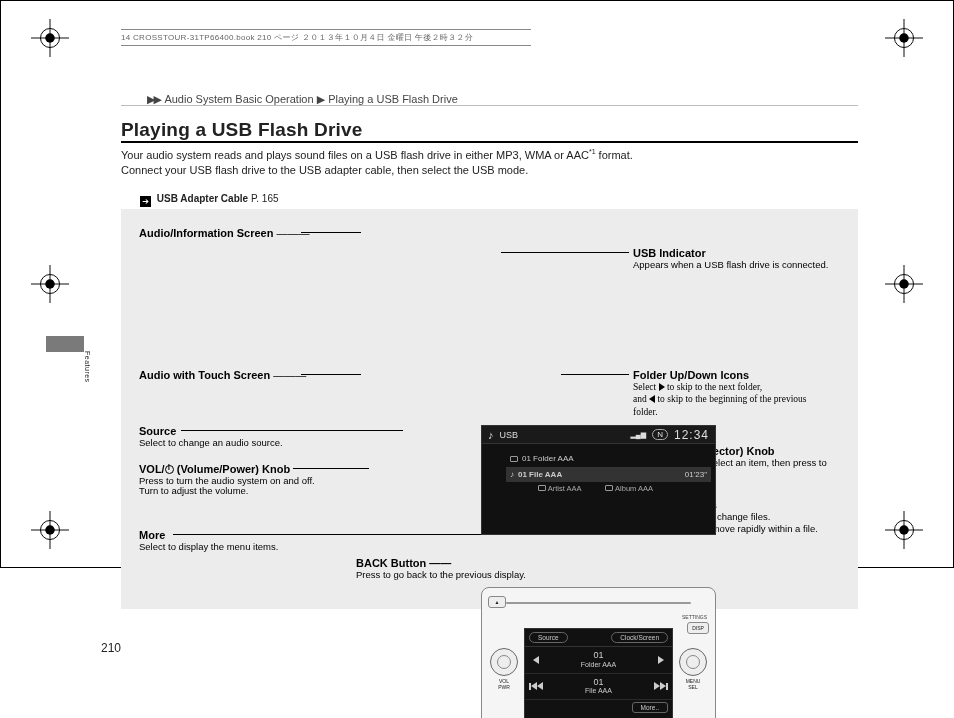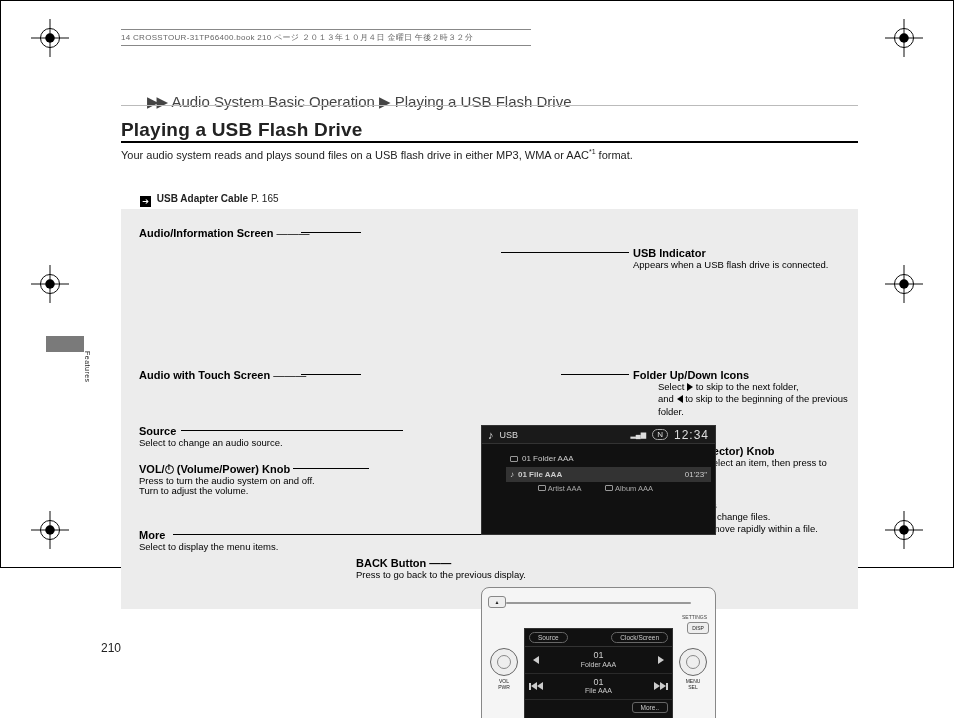--- a/index.html
+++ b/index.html
@@ -10,21 +10,21 @@
   .reg svg { width: 100%; height: 100%; }
   .reg.tl { top: 18px; left: 30px; }
   .reg.tr { top: 18px; right: 30px; }
   .reg.bl { bottom: 18px; left: 30px; }
   .reg.br { bottom: 18px; right: 30px; }
   .reg.ml { top: 50%; left: 30px; transform: translateY(-50%); }
   .reg.mr { top: 50%; right: 30px; transform: translateY(-50%); }
 
   .book-line { position: absolute; top: 28px; left: 120px; font-size: 8px; color: #666; letter-spacing: .3px; border-top: .5px solid #888; border-bottom: .5px solid #888; padding: 2px 0; width: 410px; }
 
-  .bc { position: absolute; top: 92px; left: 146px; font-size: 15px; color: #444; }
+  .bc { position: absolute; top: 92px; left: 146px; font-size: 11px; color: #444; }
   .bc .arrows { letter-spacing: -2px; margin-right: 2px; }
   .bc-rule { position: absolute; top: 104px; left: 120px; right: 95px; border-bottom: 1px solid #bbb; }
 
   h1.title { position: absolute; top: 118px; left: 120px; font-size: 19px; font-weight: bold; letter-spacing: .2px; }
   .title-rule { position: absolute; top: 140px; left: 120px; right: 95px; border-bottom: 2px solid #000; }
 
   .intro { position: absolute; top: 146px; left: 120px; width: 640px; font-size: 11px; line-height: 1.35; }
   .intro sup { font-size: 7px; }
 
   .ref-line { position: absolute; top: 192px; left: 139px; font-size: 10px; }
@@ -130,20 +130,21 @@
     <span>▶</span>
     <span>Playing a USB Flash Drive</span>
   </div>
   <div class="bc-rule"></div>
 
   <h1 class="title">Playing a USB Flash Drive</h1>
   <div class="title-rule"></div>
 
   <div class="intro">
     <span>Your audio system reads and plays sound files on a USB flash drive in either MP3, WMA or AAC</span><sup>*1</sup><span> format.</span><br>
+    <span>Connect your USB flash drive to the USB adapter cable, then select the USB mode.</span>
   </div>
 
   <div class="ref-line">
     <span class="icon">➔</span>
     <b>USB Adapter Cable</b>
     <span>P. 165</span>
   </div>
 
   <div class="side-tab"></div>
   <div class="side-label">Features</div>
@@ -172,21 +173,21 @@
     <div class="lead" style="top:325px; left:52px; width:380px;"></div>
 
     <div class="label" style="top:348px; left:235px;text-align:center;"><span>BACK Button</span> ——</div>
     <div class="desc" style="top:360px; left:235px; max-width:260px;">Press to go back to the previous display.</div>
 
     <div class="label" style="top:38px; left:512px;">USB Indicator</div>
     <div class="desc" style="top:50px; left:512px;">Appears when a USB flash drive is connected.</div>
     <div class="lead" style="top:43px; left:380px; width:128px;"></div>
 
     <div class="label" style="top:160px; left:512px;">Folder Up/Down Icons</div>
-    <div class="desc" style="top:172px; left:537px;">
+    <div class="desc" style="top:172px; left:512px;font-family:Liberation Serif, serif;">
       <span>Select </span><span class="tri r"></span><span> to skip to the next folder,</span><br>
       <span>and </span><span class="tri l"></span><span> to skip to the beginning of the previous folder.</span>
     </div>
     <div class="lead" style="top:165px; left:440px; width:68px;"></div>
 
     <div class="label" style="top:236px; left:512px;">MENU/SEL (Selector) Knob</div>
     <div class="desc" style="top:248px; left:512px;">Press and turn to select an item, then press to set your selection.</div>
     <div class="lead" style="top:241px; left:466px; width:42px;"></div>
 
     <div class="label" style="top:290px; left:512px;">Skip/Seek Icons</div>

